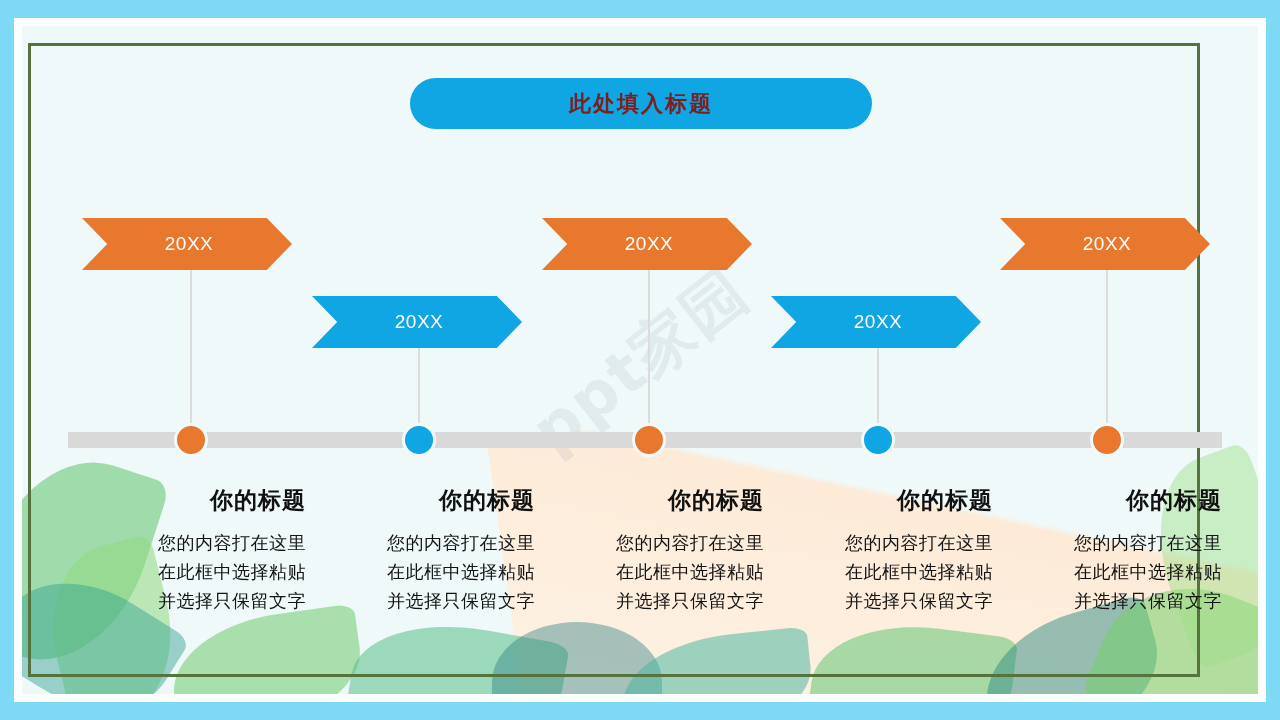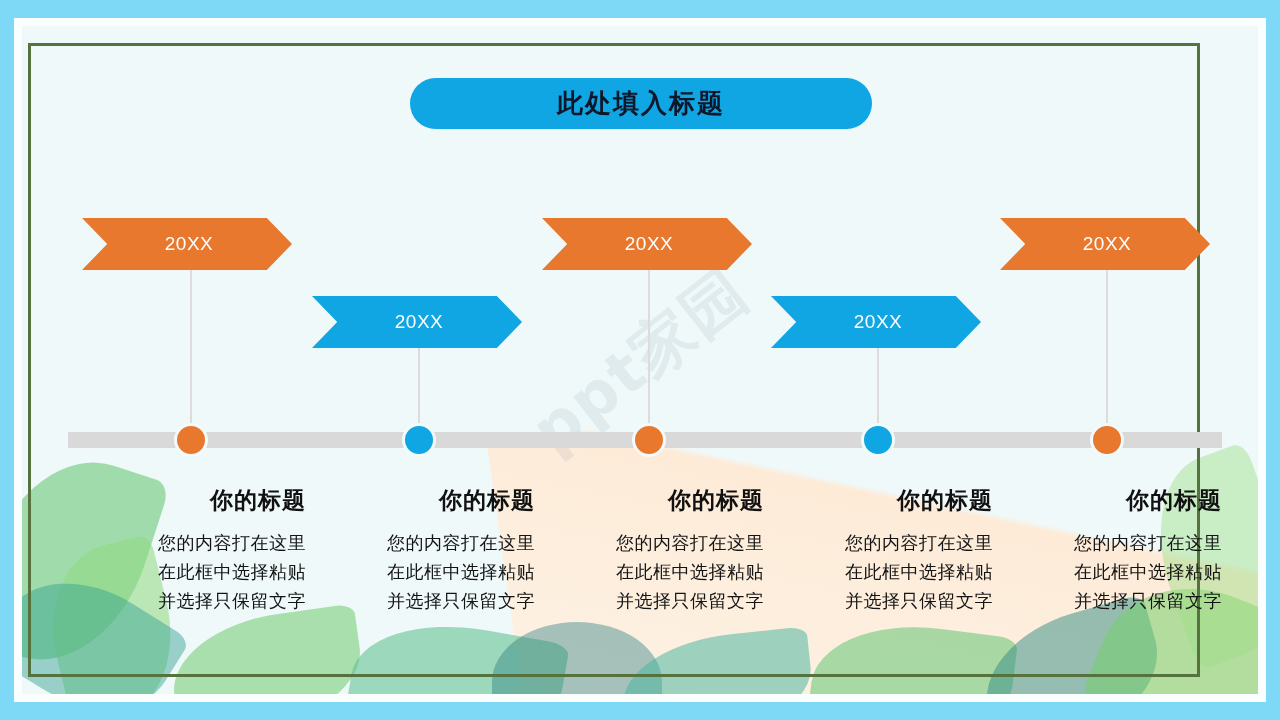--- a/index.html
+++ b/index.html
@@ -46,21 +46,21 @@
     line-height:1.05;
   }
 
   
   .title-pill{
     position:absolute;left:410px;top:78px;width:462px;height:51px;
     background:#0FA6E3;border-radius:26px;
     display:flex;align-items:center;justify-content:center;
   }
   .title-pill span{
-    color:#0f172a;font-size:26px;font-weight:700;letter-spacing:2px;
+    color:#7f1d1d;font-size:22px;font-weight:700;letter-spacing:2px;
     font-family:"DejaVu Sans","Liberation Sans",sans-serif;
   }
 
   
   .chev{
     position:absolute;height:52px;
     display:flex;align-items:center;justify-content:center;
     clip-path:polygon(0% 0%,88% 0%,100% 50%,88% 100%,0% 100%,12% 50%);
   }
   .chev span{

